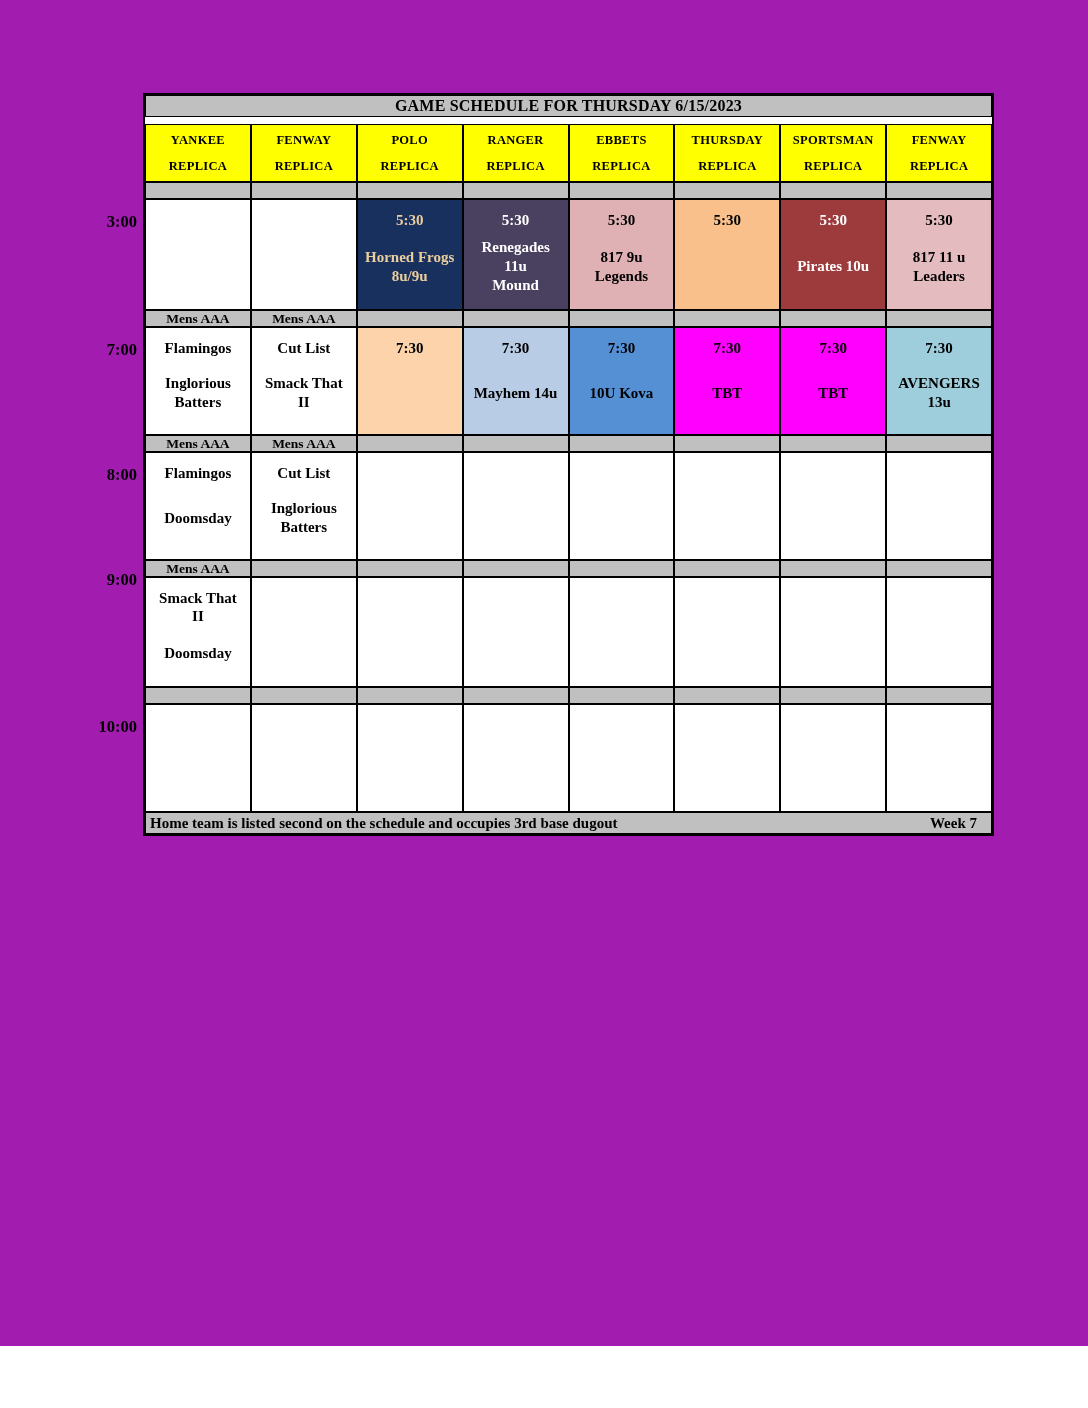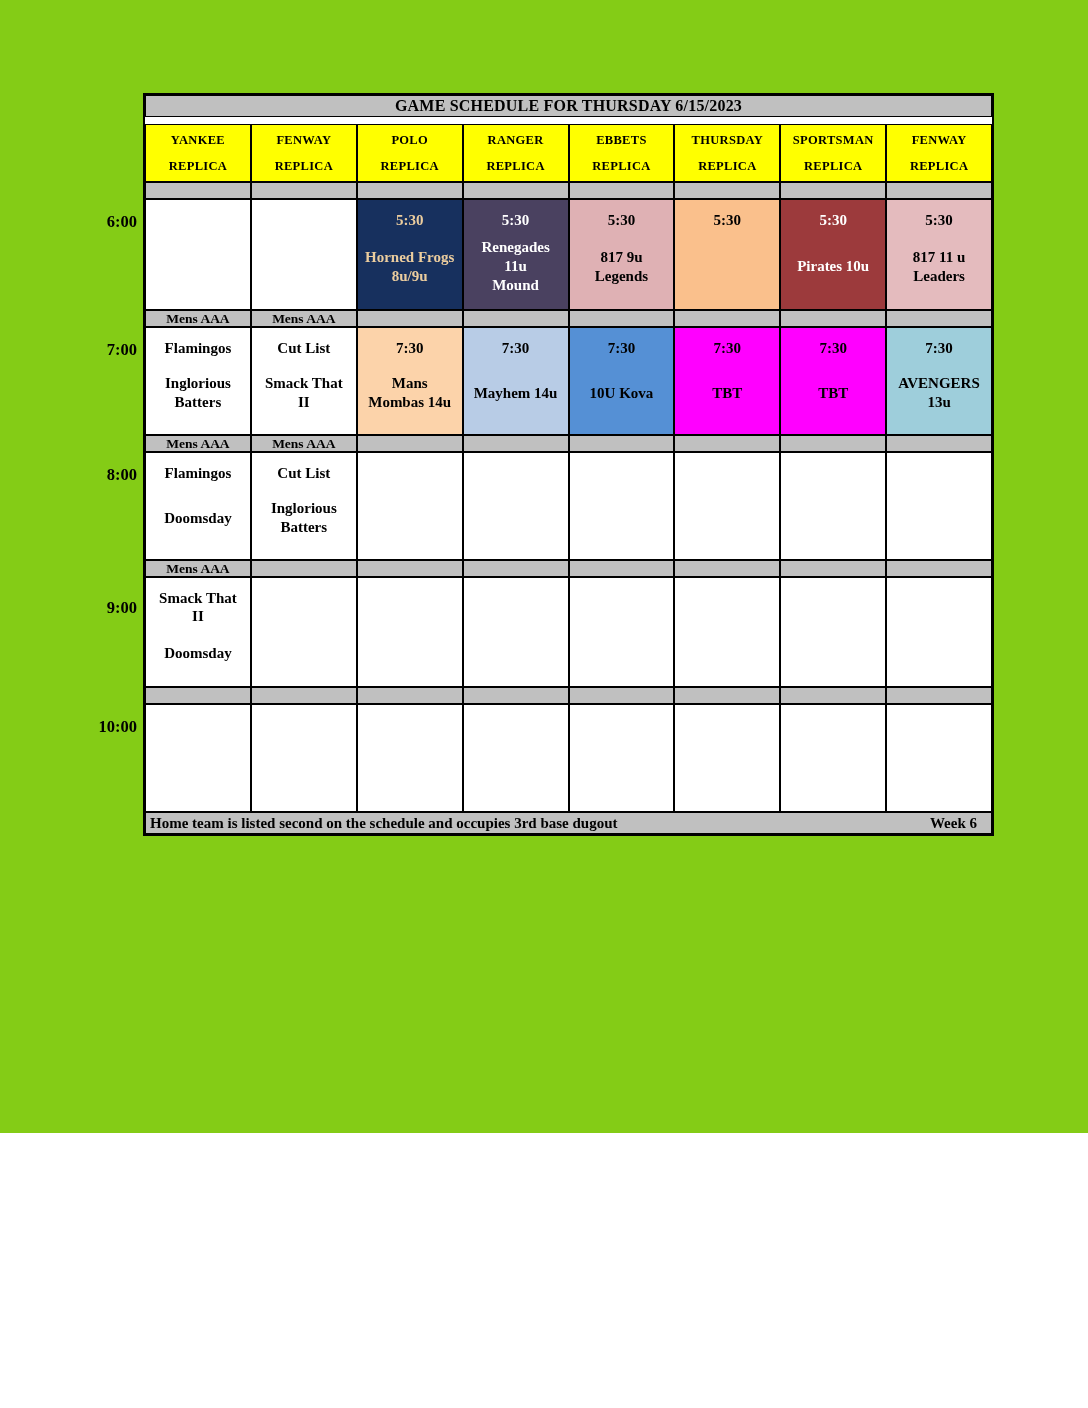--- a/index.html
+++ b/index.html
@@ -6,22 +6,22 @@
     margin: 0;
     padding: 0;
     background: #ffffff;
     font-family: "Liberation Serif", serif;
     font-weight: bold;
     color: #000;
   }
   .sheet {
     position: relative;
     width: 1088px;
-    height: 1133px;
-    background: #84cc16;
+    height: 1346px;
+    background: #a21caf;
     overflow: hidden;
     text-decoration: underline;
   }
   .grid {
     position: absolute;
     left: 143px;
     top: 93px;
     width: 847px;
     display: grid;
     grid-template-columns: repeat(8, 1fr);
@@ -97,21 +97,21 @@
   }
 </style>
 </head>
 <body>
 
 <div class="sheet">
   <div class="grid" id="grid">
     <div class="titlebar">GAME SCHEDULE FOR THURSDAY 6/15/2023</div>
     <div class="footerbar">
       <span>Home team is listed second on the schedule and occupies 3rd base dugout</span>
-      <span>Week 6</span>
+      <span>Week 7</span>
     </div>
   <div class="hdr" style="grid-area: 2 / 1;">
         <span>YANKEE</span>
         <span>REPLICA</span>
       </div>
       <div class="hdr" style="grid-area: 2 / 2; text-align: right;">
         <span>FENWAY</span>
         <span>REPLICA</span>
       </div>
       <div class="hdr" style="grid-area: 2 / 3;">
@@ -213,22 +213,20 @@
         <div class="l2">Inglorious
 Batters</div>
       </div>
       <div class="cell" style="grid-area: 6 / 2; background: rgb(255, 255, 255); color: rgb(0, 0, 0);">
         <div class="l1">Cut List</div>
         <div class="l2">Smack That
 II</div>
       </div>
       <div class="cell" style="grid-area: 6 / 3; background: rgb(252, 211, 170); color: rgb(0, 0, 0);">
         <div class="l1">7:30</div>
-        <div class="l2">Mans
-Mombas 14u</div>
       </div>
       <div class="cell" style="grid-area: 6 / 4; background: rgb(184, 204, 230); color: rgb(0, 0, 0);">
         <div class="l1">7:30</div>
         <div class="l2">Mayhem 14u</div>
       </div>
       <div class="cell" style="grid-area: 6 / 5; background: rgb(85, 144, 213); color: rgb(0, 0, 0);">
         <div class="l1">7:30</div>
         <div class="l2">10U Kova</div>
       </div>
       <div class="cell" style="grid-area: 6 / 6; background: rgb(255, 0, 255); color: rgb(0, 0, 0);">
@@ -274,19 +272,19 @@
       <div class="cell" style="grid-area: 12 / 1;"></div>
       <div class="cell" style="grid-area: 12 / 2;"></div>
       <div class="cell" style="grid-area: 12 / 3;"></div>
       <div class="cell" style="grid-area: 12 / 4;"></div>
       <div class="cell" style="grid-area: 12 / 5;"></div>
       <div class="cell" style="grid-area: 12 / 6;"></div>
       <div class="cell" style="grid-area: 12 / 7;"></div>
       <div class="cell" style="grid-area: 12 / 8;"></div>
     </div>
   <div id="gutter">
-      <div class="time-label" style="top: 214px;">6:00</div>
+      <div class="time-label" style="top: 214px;">3:00</div>
       <div class="time-label" style="top: 342px;">7:00</div>
       <div class="time-label" style="top: 467px;">8:00</div>
-      <div class="time-label" style="top: 600px;">9:00</div>
+      <div class="time-label" style="top: 572px;">9:00</div>
       <div class="time-label" style="top: 719px;">10:00</div>
     </div>
 </div>
 
 </body></html>

